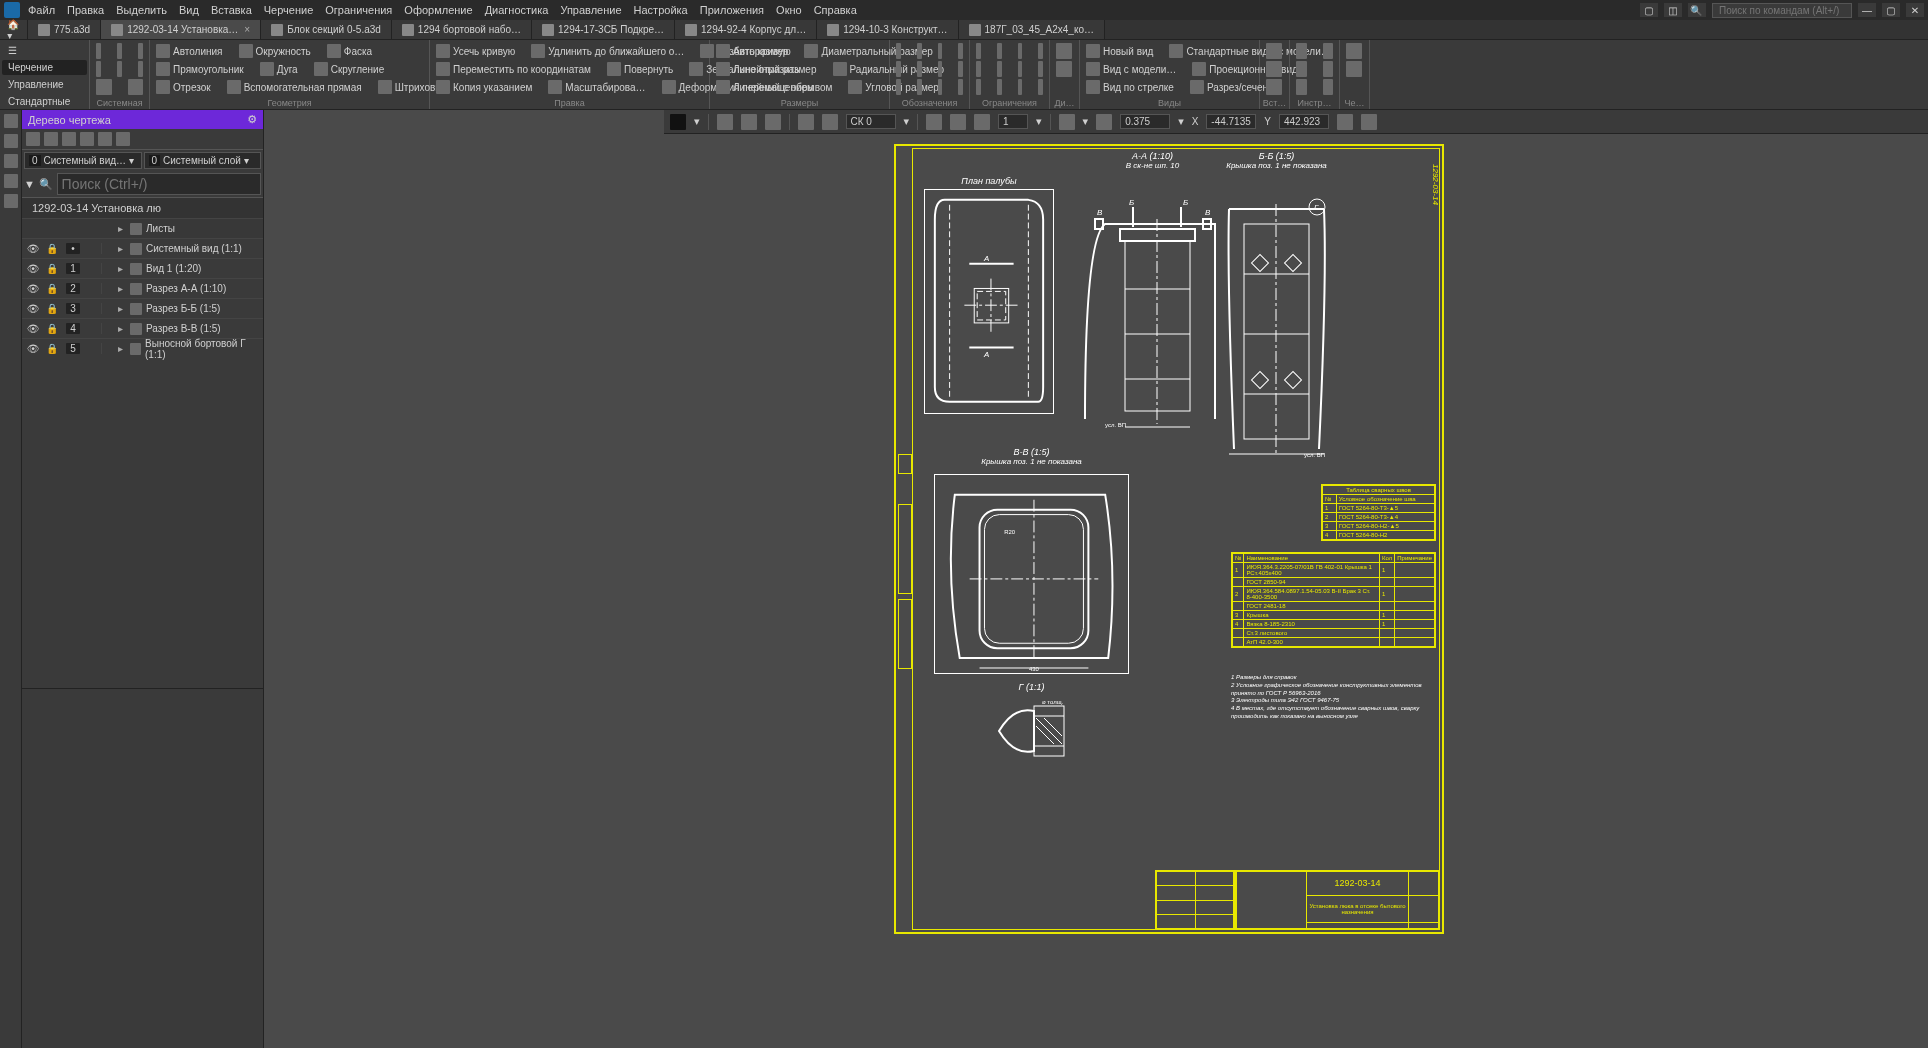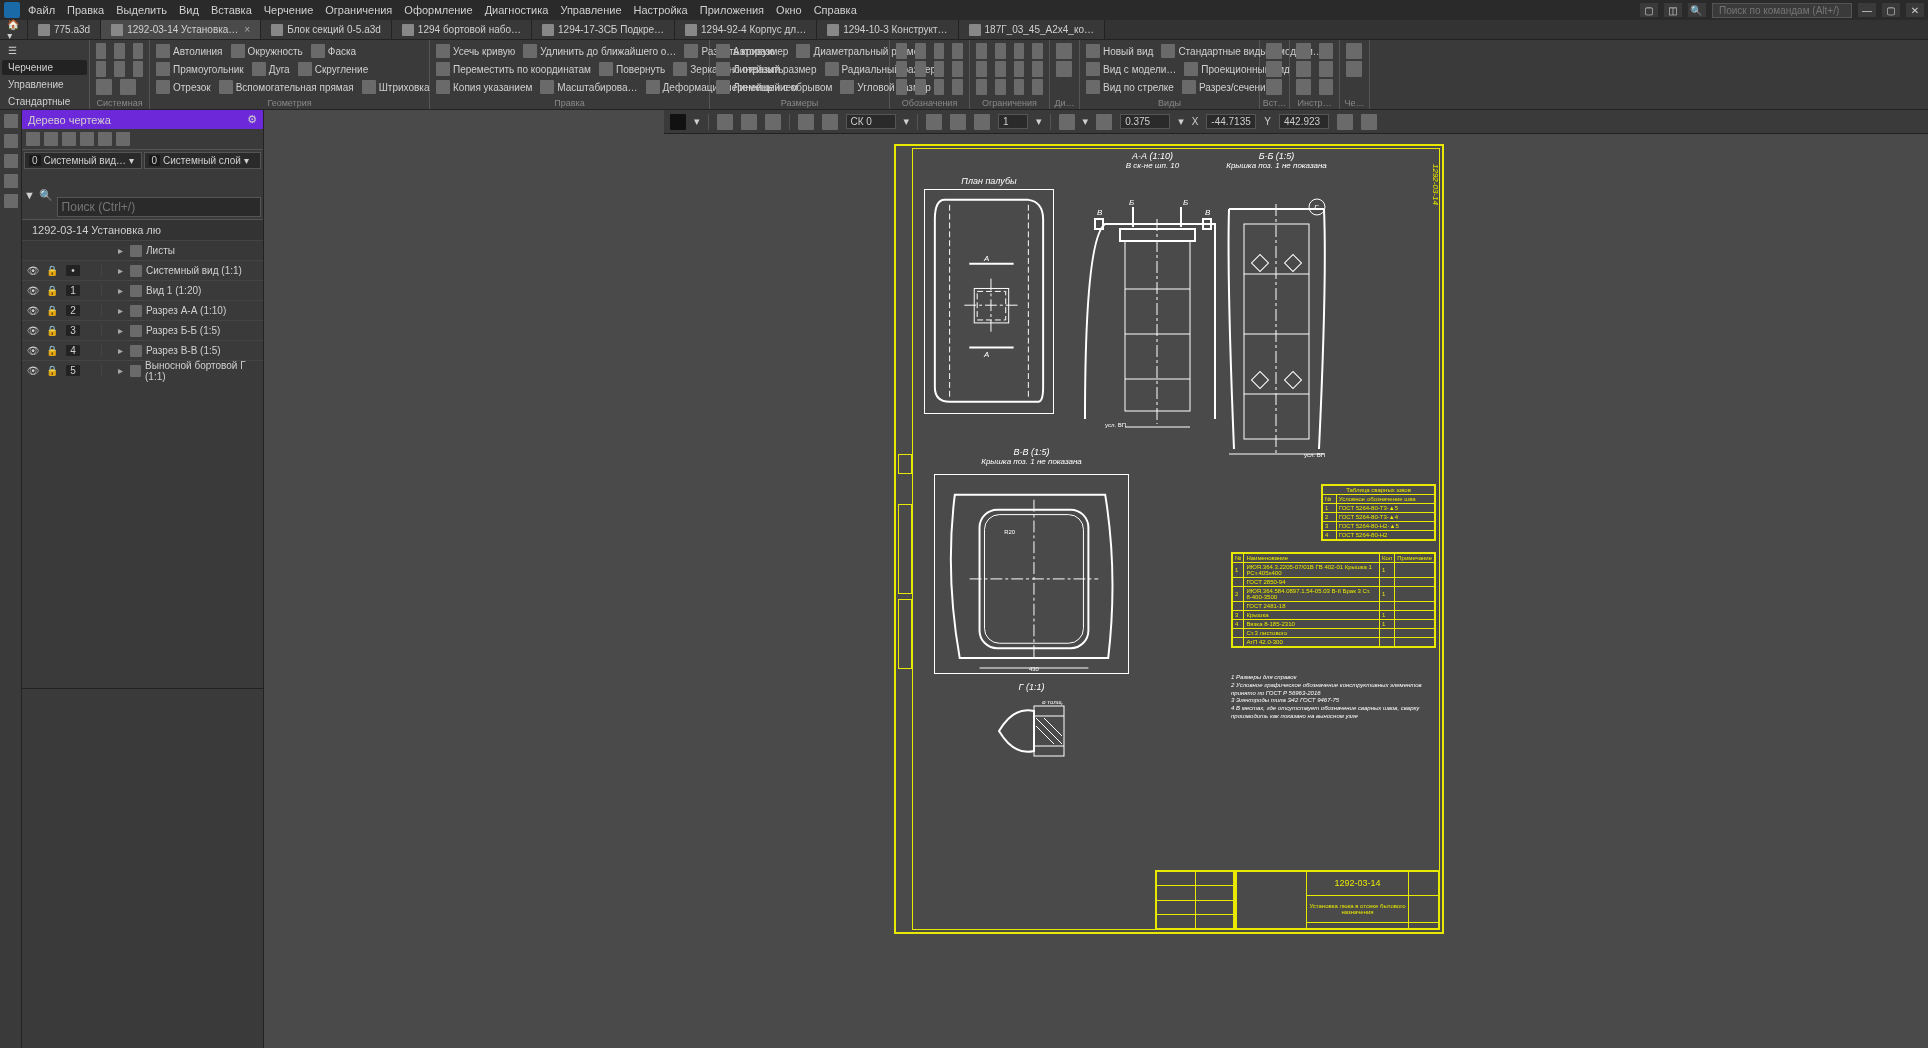--- a/index.html
+++ b/index.html
@@ -23,38 +23,38 @@
 .doctab.home { width: 28px; justify-content: center; }
 
 
 .ribbon { background: #3a3a3a; border-bottom: 1px solid #222; display: flex; align-items: stretch; height: 70px; }
 .rib-left { width: 90px; border-right: 1px solid #555; display: flex; flex-direction: column; padding: 2px; }
 .rib-tab { padding: 2px 6px; font-size: 10px; cursor: pointer; border-radius: 2px; margin: 1px 0; }
 .rib-tab.active { background: #222; }
 .rib-panels { display: flex; flex: 1; }
 .rib-panel { border-right: 1px solid #555; padding: 2px 6px; display: flex; flex-direction: column; position: relative; }
 .rib-panel-title { position: absolute; bottom: 1px; left: 0; right: 0; text-align: center; font-size: 9px; color: #888; }
-.rib-row { display: flex; gap: 8px; align-items: center; height: 18px; }
+.rib-row { display: flex; gap: 16px; align-items: center; height: 18px; }
 .rib-btn { display: flex; align-items: center; gap: 3px; font-size: 10px; cursor: pointer; white-space: nowrap; }
 .rib-btn .ico { width: 14px; height: 14px; background: #6a6a6a; border-radius: 1px; flex-shrink: 0; }
 .rib-icon-only { width: 16px; height: 16px; background: #6a6a6a; border-radius: 1px; cursor: pointer; }
 
 
 .main { display: flex; height: calc(100% - 110px); }
 .left-rail { width: 22px; background: #3a3a3a; border-right: 1px solid #222; display: flex; flex-direction: column; align-items: center; gap: 6px; padding-top: 4px; }
 .left-rail .rico { width: 14px; height: 14px; background: #6a6a6a; border-radius: 1px; cursor: pointer; }
 .tree-panel { width: 242px; background: #3a3a3a; border-right: 1px solid #222; display: flex; flex-direction: column; }
 .tree-head { padding: 3px 6px; background: #6d28d9; display: flex; justify-content: space-between; align-items: center; }
 .tree-toolbar { padding: 3px 4px; display: flex; gap: 4px; border-bottom: 1px solid #555; }
 .tree-toolbar .tico { width: 14px; height: 14px; background: #6a6a6a; border-radius: 1px; cursor: pointer; }
 .tree-filters { display: flex; gap: 2px; padding: 2px; }
 .tree-dd { flex: 1; background: #2a2a2a; border: 1px solid #555; padding: 2px 4px; font-size: 10px; display: flex; align-items: center; gap: 3px; }
 .tree-dd .num { background: #1a1a1a; padding: 0 3px; }
 .tree-search { padding: 2px; display: flex; align-items: center; gap: 4px; border-bottom: 1px solid #555; }
-.tree-search input { flex: 1; background: #2a2a2a; border: 1px solid #555; padding: 2px 4px; font-size: 12px; color: #ccc; margin-top: 24px; }
+.tree-search input { flex: 1; background: #2a2a2a; border: 1px solid #555; padding: 2px 4px; font-size: 14px; color: #ccc; }
 .tree-body { flex: 1; overflow: auto; }
 .tree-root { padding: 4px 6px; background: #333; display: flex; align-items: center; gap: 4px; }
 .tree-row { display: flex; align-items: center; height: 20px; border-top: 1px solid #444; }
 .tree-row.head-row { background: #383838; }
 .tree-cols { width: 80px; display: flex; align-items: center; gap: 6px; padding: 0 4px; border-right: 1px solid #444; }
 .tree-cols .eye, .tree-cols .lock, .tree-cols .idx { width: 14px; text-align: center; font-size: 10px; }
 .tree-cols .idx { background: #222; border-radius: 1px; }
 .tree-label { flex: 1; padding-left: 16px; display: flex; align-items: center; gap: 4px; font-size: 10px; }
 .tree-label .exp { width: 8px; color: #aaa; }
 .tree-label .tio { width: 12px; height: 12px; background: #6a6a6a; border-radius: 1px; }

